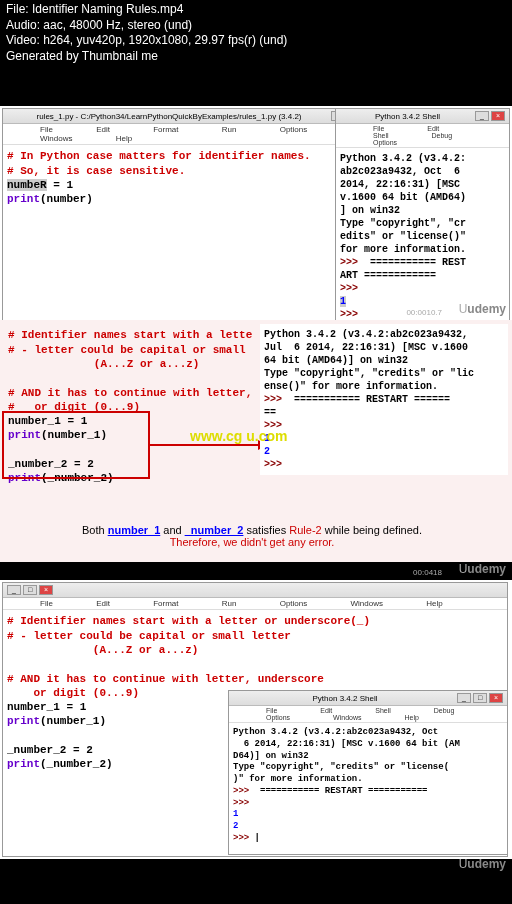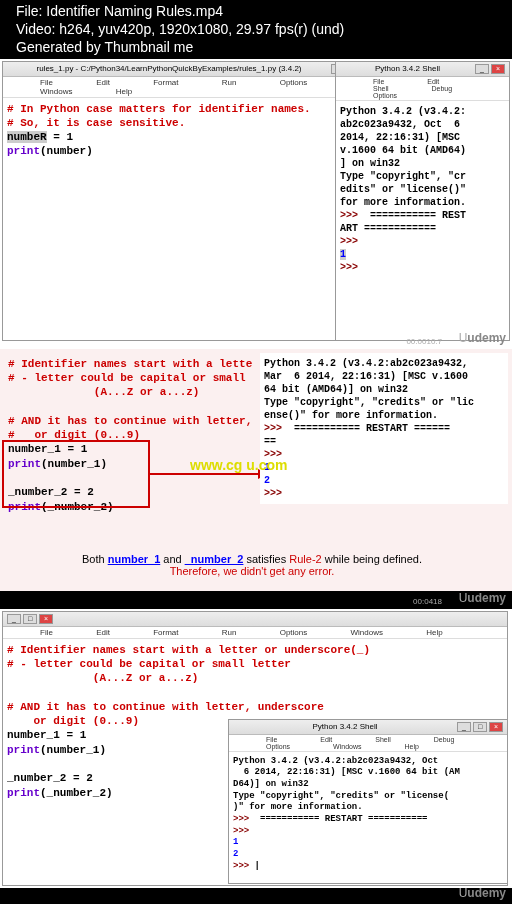--- a/index.html
+++ b/index.html
@@ -1,19 +1,19 @@
 <!DOCTYPE html>
 <html><head>
 <meta charset="utf-8">
 <style>
 * { box-sizing: border-box; margin: 0; padding: 0; }
 body { width: 512px; height: 904px; background: #000; font-family: Arial, sans-serif; overflow: hidden; }
-.info-text { color: #fff; font-size: 14px; padding: 2px 16px; line-height: 1.3; }
+.info-text { color: #fff; font-size: 12px; padding: 2px 6px; line-height: 1.3; }
 .section { position: relative; width: 100%; background: #fff; }
-.section1 { height: 290px; }
+.section1 { height: 214px; margin-top: 40px; }
 .section2 { height: 260px; }
 .section3 { height: 295px; }
 .window { position: absolute; background: #fff; border: 1px solid #999; }
 .titlebar { background: linear-gradient(#eee,#ddd); font-size: 8px; padding: 2px 4px; display: flex; justify-content: space-between; align-items: center; border-bottom: 1px solid #bbb; }
 .titlebar-text { flex: 1; text-align: center; overflow: hidden; }
 .win-btns { display: flex; gap: 2px; }
 .win-btn { width: 14px; height: 10px; background: #ddd; border: 1px solid #999; font-size: 7px; text-align: center; line-height: 8px; cursor: pointer; }
 .win-btn.close { background: #d44; color: #fff; }
 .menubar { font-size: 8px; padding: 1px 4px; color: #333; border-bottom: 1px solid #ddd; }
 .menubar span { margin-right: 8px; cursor: pointer; padding-left: 33px; }
@@ -36,20 +36,21 @@
 .arrow-box { position: absolute; border: 2px solid #c00; }
 .arrow-line { position: absolute; height: 2px; background: #c00; }
 .arrow-head { position: absolute; width: 0; height: 0; border-left: 10px solid #c00; border-top: 5px solid transparent; border-bottom: 5px solid transparent; }
 .timestamp { position: absolute; bottom: 3px; right: 70px; color: #aaa; font-size: 8px; }
 </style>
 </head>
 <body>
 
 <div class="info-text">
   <div>File: Identifier Naming Rules.mp4</div>
+  <div>Audio: aac, 48000 Hz, stereo (und)</div>
   <div>Video: h264, yuv420p, 1920x1080, 29.97 fps(r) (und)</div>
   <div>Generated by Thumbnail me</div>
 </div>
 
 <div class="section section1">
   <div class="window" style="left:2px; top:2px; width:380px; height:280px;">
     <div class="titlebar">
       <span class="titlebar-text">rules_1.py - C:/Python34/LearnPythonQuickByExamples/rules_1.py (3.4.2)</span>
       <div class="win-btns">
         <div class="win-btn">_</div>
@@ -117,21 +118,21 @@
 
 <span>_number_2 = </span><span>2</span>
 <span class="builtin">print</span><span>(_number_2)</span></div>
 
   <div class="arrow-box" style="left:2px; top:91px; width:148px; height:68px;"></div>
   <div class="arrow-line" style="left:150px; top:124px; width:110px;"></div>
   <div class="arrow-head" style="left:258px; top:120px;"></div>
   <div class="arrow-box" style="left:268px; top:108px; width:18px; height:32px;"></div>
 
   <div class="code-area" style="position:absolute; right:4px; top:4px; width:248px; font-size:10px; background:#fff;"><span class="shell-text">Python 3.4.2 (v3.4.2:ab2c023a9432,</span>
-<span class="shell-text">Mar  6 2014, 22:16:31) [MSC v.1600</span>
+<span class="shell-text">Jul  6 2014, 22:16:31) [MSC v.1600</span>
 <span class="shell-text">64 bit (AMD64)] on win32</span>
 <span class="shell-text">Type "copyright", "credits" or "lic</span>
 <span class="shell-text">ense()" for more information.</span>
 <span class="prompt">&gt;&gt;&gt; </span><span class="shell-text"> =========== RESTART ======</span>
 <span class="shell-text">==</span>
 <span class="prompt">&gt;&gt;&gt; </span>
 <span class="output">1</span>
 <span class="output">2</span>
 <span class="prompt">&gt;&gt;&gt; </span></div>
 

